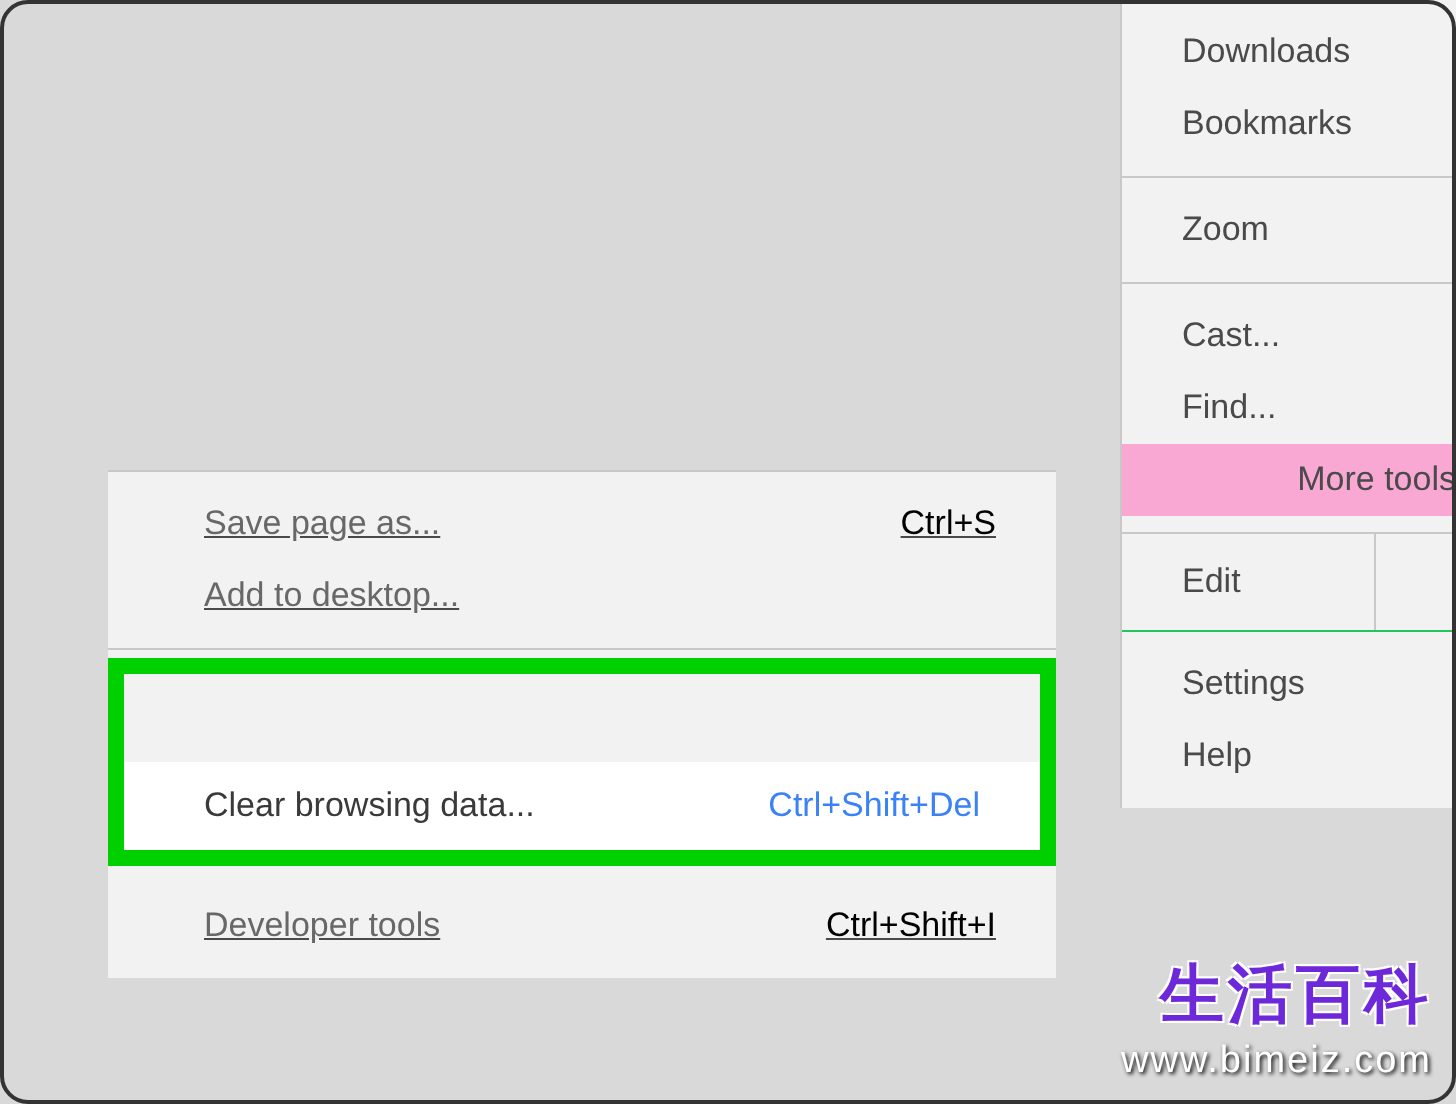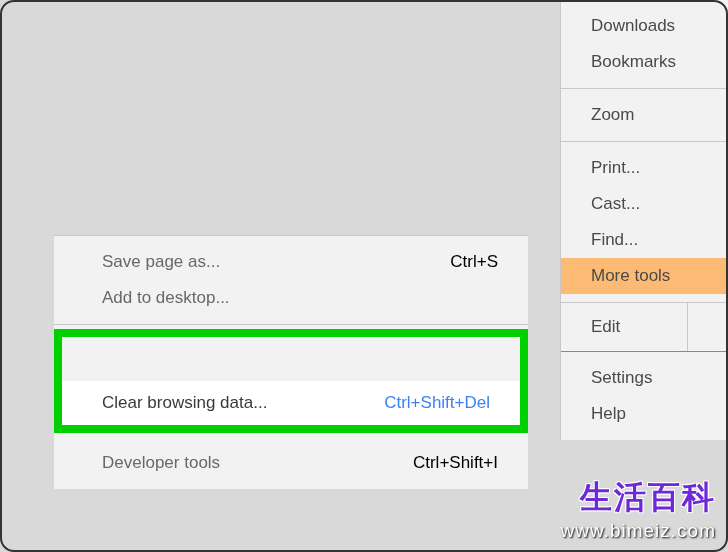--- a/index.html
+++ b/index.html
@@ -30,21 +30,22 @@
       padding: 8px 0;
     }
     .menu-section:first-child {
       border-top: none;
     }
     .menu-item {
       padding: 8px 0 8px 30px;
       cursor: default;
     }
     .menu-item.hovered {
-      background: #fdba74;
+      background: #f9a8d4;
+      text-align: right;
     }
     .edit-row {
       display: flex;
       border-bottom: 1px solid #22c55e;
     }
     .edit-label {
       flex: 1;
       padding: 14px 0 14px 30px;
       border-right: 1px solid #c8c8c8;
     }
@@ -55,20 +56,21 @@
       position: absolute;
       left: 54px;
       top: 235px;
       width: 474px;
       background: #f2f2f2;
       border-top: 1px solid #c8c8c8;
     }
     .submenu-section {
       border-bottom: 1px solid #c8c8c8;
       padding: 8px 0;
+      text-decoration: underline;
     }
     .submenu-item {
       display: flex;
       justify-content: space-between;
       align-items: center;
       padding: 8px 30px 8px 48px;
       cursor: default;
       color: #686868;
     }
     .submenu-item .shortcut {
@@ -127,23 +129,20 @@
       <span>Bookmarks</span>
     </div>
   </div>
   <div class="menu-section">
     <div class="menu-item">
       <span>Zoom</span>
     </div>
   </div>
   <div class="menu-section">
     <div class="menu-item">
-      <span>Print...</span>
-    </div>
-    <div class="menu-item">
       <span>Cast...</span>
     </div>
     <div class="menu-item">
       <span>Find...</span>
     </div>
     <div class="menu-item hovered">
       <span>More tools</span>
     </div>
   </div>
   <div class="edit-row">

